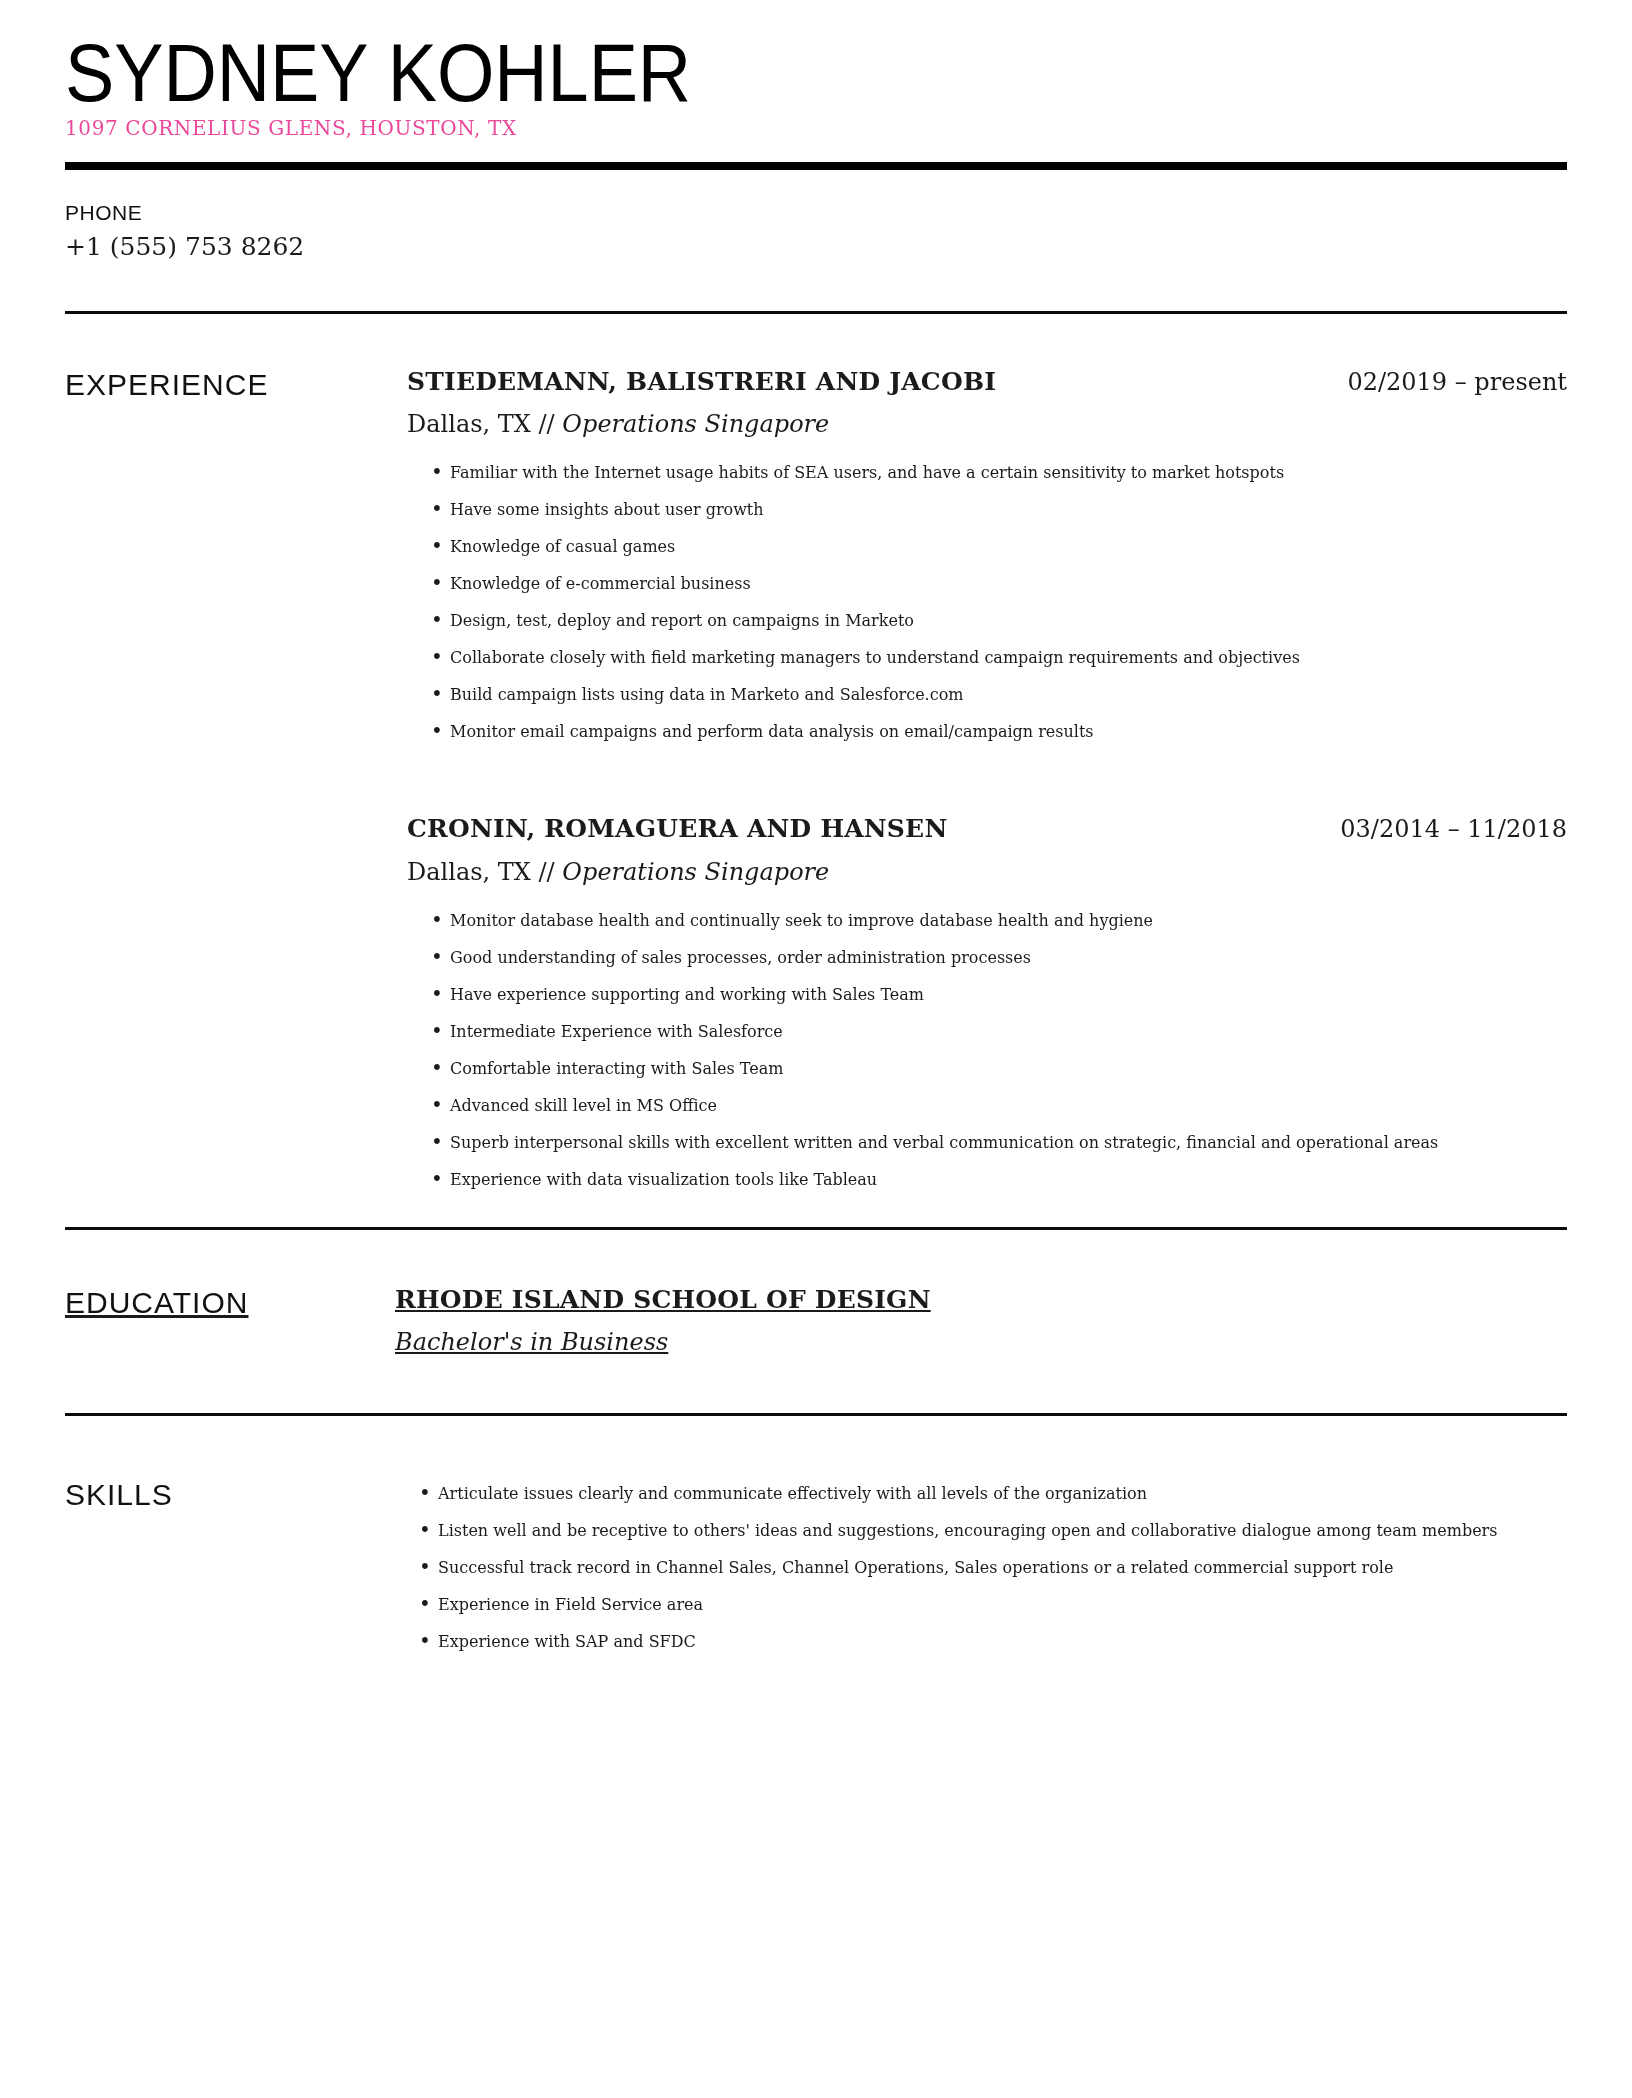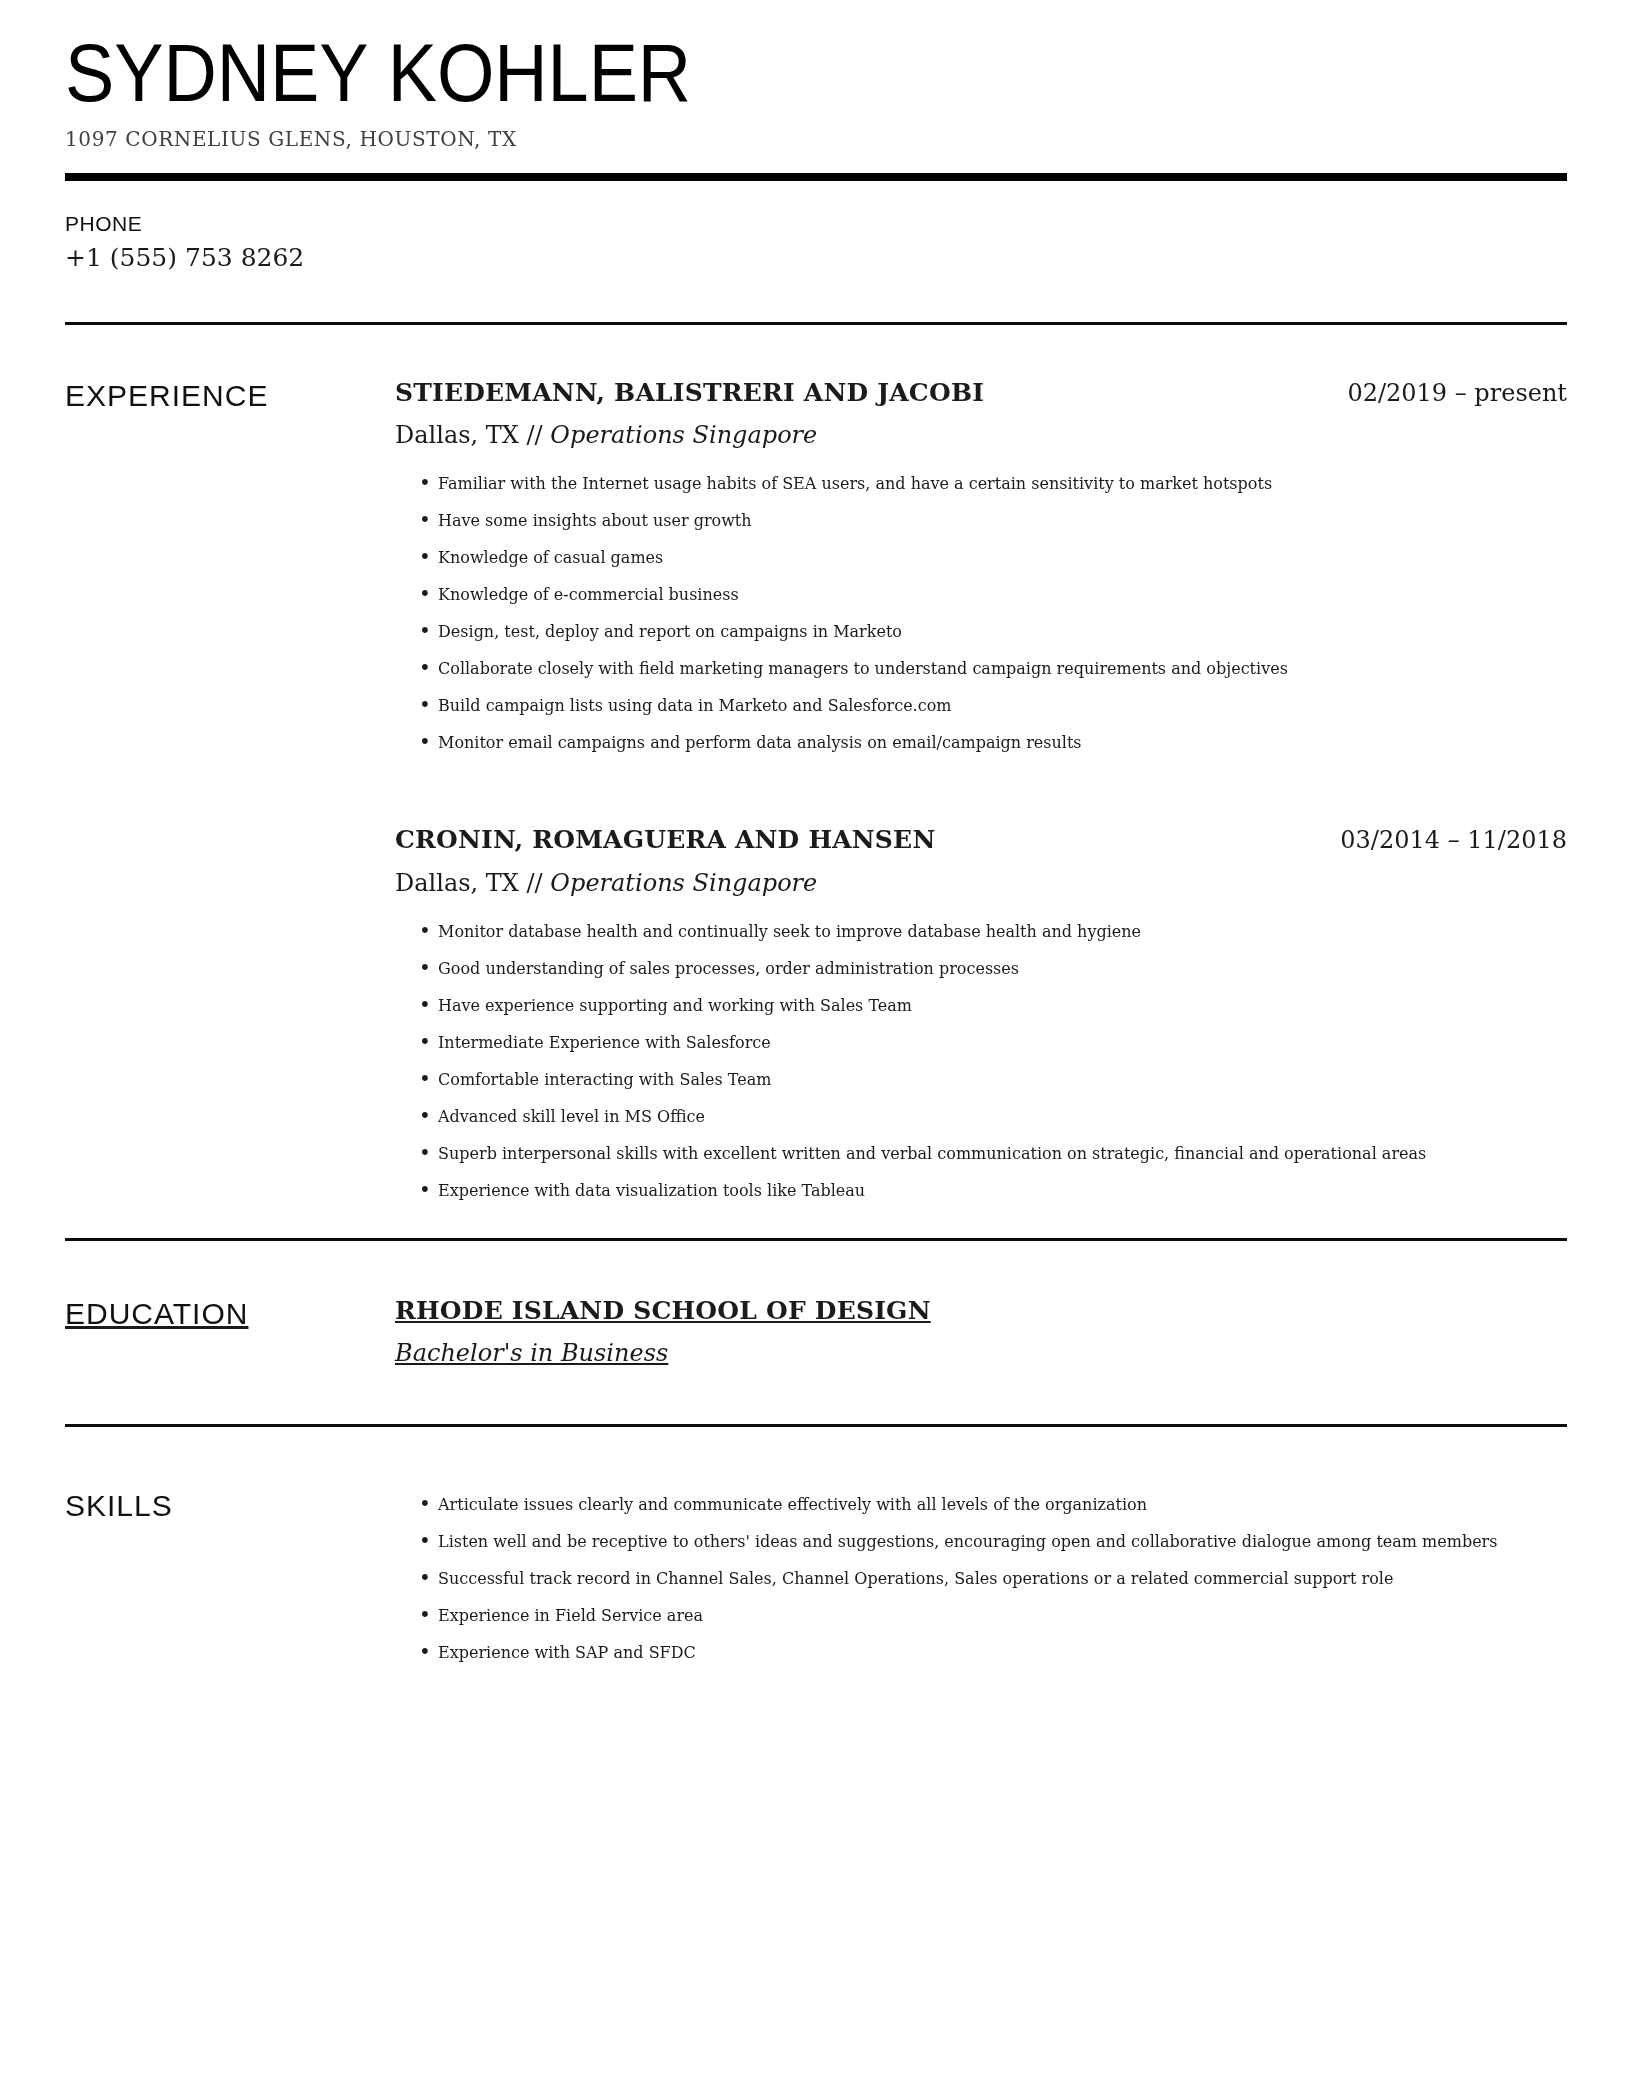--- a/index.html
+++ b/index.html
@@ -28,24 +28,24 @@
     font-weight: 400;
     font-size: 82px;
     line-height: 1.04;
     color: #000000;
     letter-spacing: 0px;
     white-space: nowrap;
     transform: scaleX(0.9);
     transform-origin: left center;
   }
   .address {
-    margin-top: 12px;
+    margin-top: 1px;
     font-size: 20px;
     letter-spacing: 0.6px;
-    color: #404040;
+    color: #ec4899;
   }
   .rule-thick {
     height: 8px;
     background: #000000;
     margin-top: 22px;
   }
   .contact {
     margin-top: 30px;
   }
   .contact-label {
@@ -66,21 +66,21 @@
   }
   .rule-1 { margin-top: 48px; }
   .rule-2 { margin-top: 28px; }
   .rule-3 { margin-top: 56px; }
 
   
   .section {
     display: flex;
     align-items: flex-start;
   }
-  .section-experience { margin-top: 52px; }
+  .section-experience { margin-top: 52px; gap: 12px; }
   .section-education  { margin-top: 54px; text-decoration: underline; }
   .section-skills     { margin-top: 60px; }
   .section-label {
     flex: 0 0 330px;
     width: 330px;
     font-family: "Liberation Sans", sans-serif;
     font-size: 30px;
     line-height: 1.1;
     letter-spacing: 1px;
     color: #111111;

